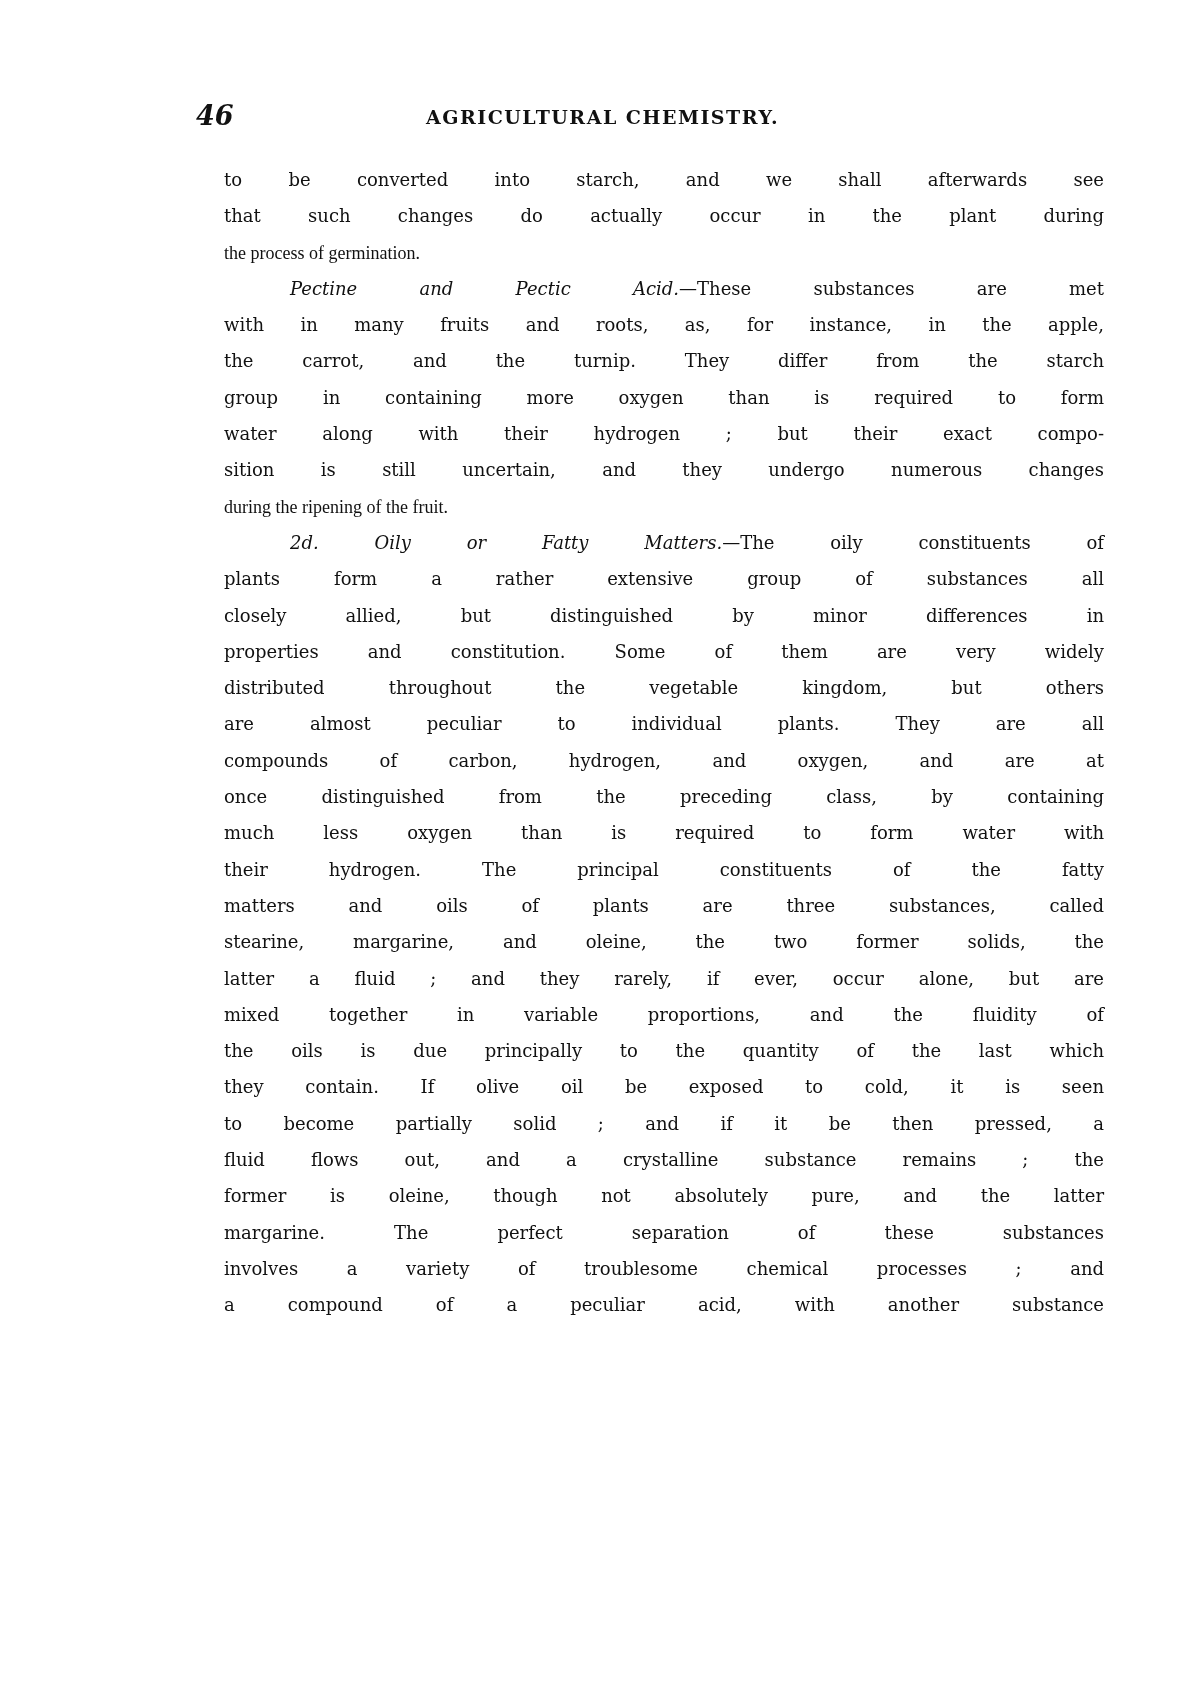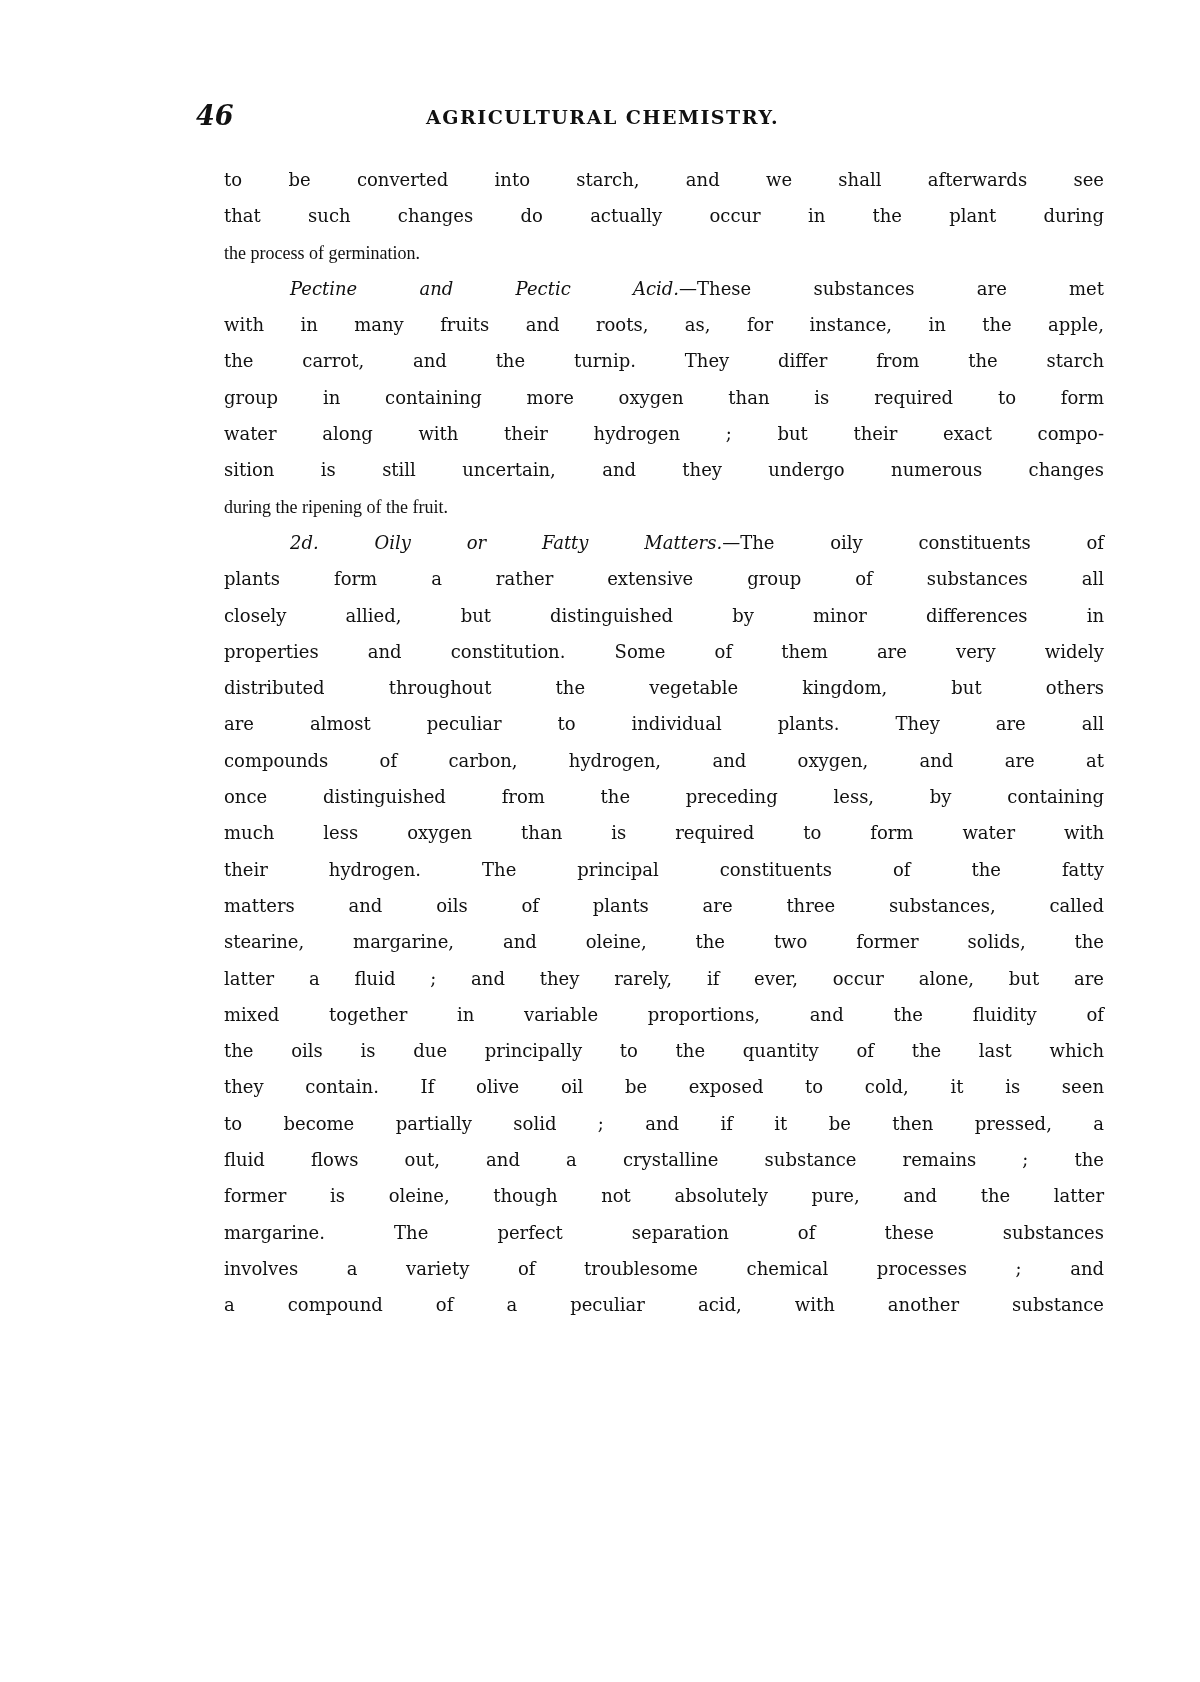--- a/index.html
+++ b/index.html
@@ -33,21 +33,21 @@
     <span class="line"><span>water along with their hydrogen ; but their exact compo-</span></span>
     <span class="line"><span>sition is still uncertain, and they undergo numerous changes</span></span>
     <span class="line last"><span>during the ripening of the fruit.</span></span>
     <span class="line indent"><i>2d. Oily or Fatty Matters.</i><span>—The oily constituents of</span></span>
     <span class="line"><span>plants form a rather extensive group of substances all</span></span>
     <span class="line"><span>closely allied, but distinguished by minor differences in</span></span>
     <span class="line"><span>properties and constitution.  Some of them are very widely</span></span>
     <span class="line"><span>distributed throughout the vegetable kingdom, but others</span></span>
     <span class="line"><span>are almost peculiar to individual plants.  They are all</span></span>
     <span class="line"><span>compounds of carbon, hydrogen, and oxygen, and are at</span></span>
-    <span class="line"><span>once distinguished from the preceding less, by containing</span></span>
+    <span class="line"><span>once distinguished from the preceding class, by containing</span></span>
     <span class="line"><span>much less oxygen than is required to form water with</span></span>
     <span class="line"><span>their hydrogen.  The principal constituents of the fatty</span></span>
     <span class="line"><span>matters and oils of plants are three substances, called</span></span>
     <span class="line"><span>stearine, margarine, and oleine, the two former solids, the</span></span>
     <span class="line"><span>latter a fluid ; and they rarely, if ever, occur alone, but are</span></span>
     <span class="line"><span>mixed together in variable proportions, and the fluidity of</span></span>
     <span class="line"><span>the oils is due principally to the quantity of the last which</span></span>
     <span class="line"><span>they contain.  If olive oil be exposed to cold, it is seen</span></span>
     <span class="line"><span>to become partially solid ; and if it be then pressed, a</span></span>
     <span class="line"><span>fluid flows out, and a crystalline substance remains ; the</span></span>

